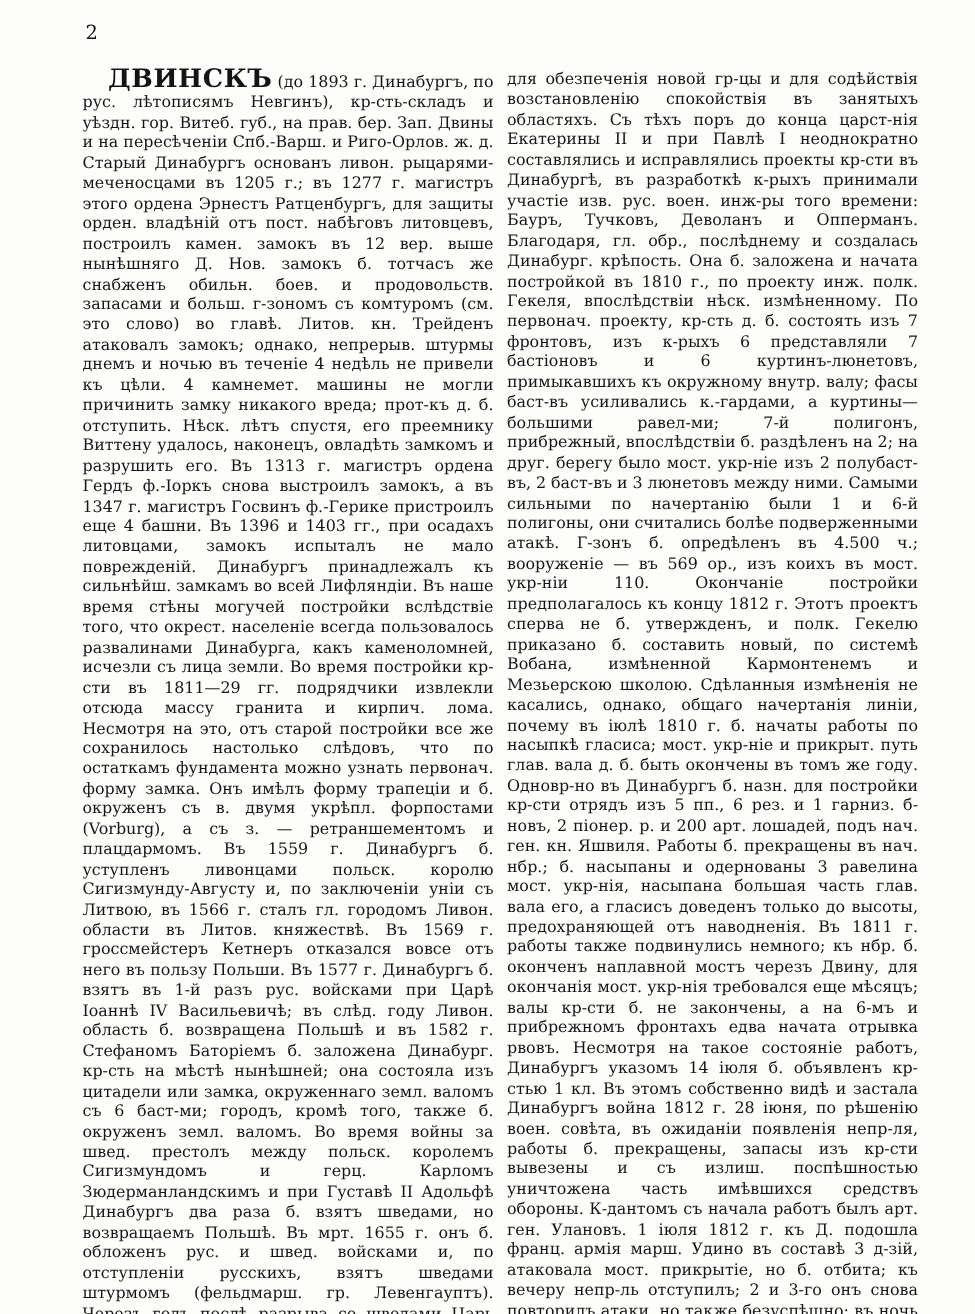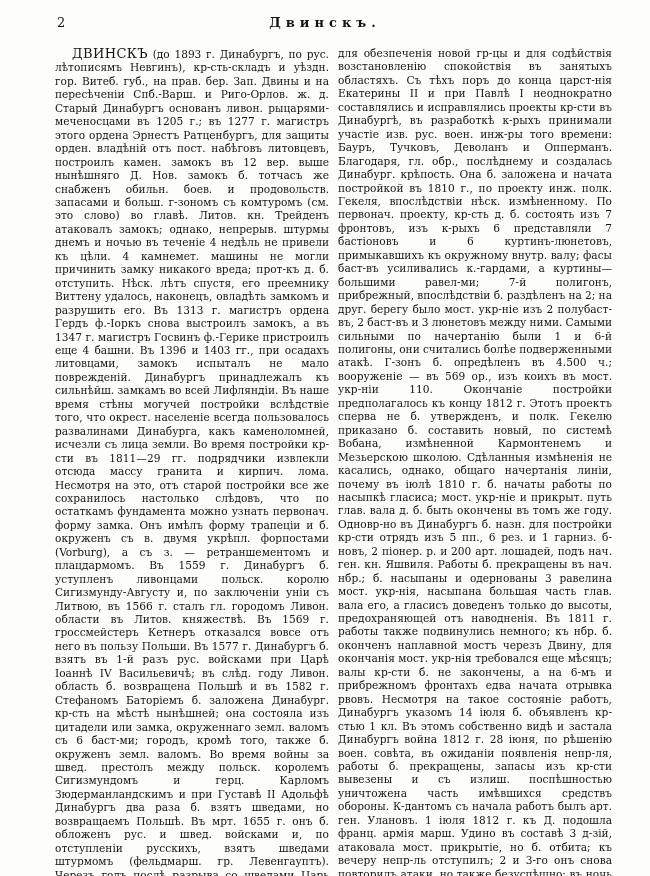--- a/index.html
+++ b/index.html
@@ -47,32 +47,31 @@
   }
   .col p {
     margin: 0;
     font-size: 10.6px;
     line-height: 13.45px;
     text-align: justify;
     word-spacing: -0.2px;
   }
   .article-start { text-indent: 17px; }
   .headword {
-    font-weight: normal;
-    font-size: 13px;
+    font-weight: bold;
+    font-size: 17px;
     letter-spacing: 0.4px;
   }
 </style>
 </head>
 <body>
 
 <div class="page">
   <header class="page-header">
     <span class="page-number">2</span>
-    <span class="running-title">Двинскъ.</span>
   </header>
   <main class="columns">
     <div class="col">
       <p class="article-start"><b class="headword">ДВИНСКЪ</b><span> (до 1893 г. Динабургъ, по рус. лѣтописямъ Невгинъ), кр-сть-складъ и уѣздн. гор. Витеб. губ., на прав. бер. Зап. Двины и на пересѣченіи Спб.-Варш. и Риго-Орлов. ж. д. Старый Динабургъ основанъ ливон. рыцарями-меченосцами въ 1205 г.; въ 1277 г. магистръ этого ордена Эрнестъ Ратценбургъ, для защиты орден. владѣній отъ пост. набѣговъ литовцевъ, построилъ камен. замокъ въ 12 вер. выше нынѣшняго Д. Нов. замокъ б. тотчасъ же снабженъ обильн. боев. и продовольств. запасами и больш. г-зономъ съ комтуромъ (см. это слово) во главѣ. Литов. кн. Трейденъ атаковалъ замокъ; однако, непрерыв. штурмы днемъ и ночью въ теченіе 4 недѣль не привели къ цѣли. 4 камнемет. машины не могли причинить замку никакого вреда; прот-къ д. б. отступить. Нѣск. лѣтъ спустя, его преемнику Виттену удалось, наконецъ, овладѣть замкомъ и разрушить его. Въ 1313 г. магистръ ордена Гердъ ф.-Іоркъ снова выстроилъ замокъ, а въ 1347 г. магистръ Госвинъ ф.-Герике пристроилъ еще 4 башни. Въ 1396 и 1403 гг., при осадахъ литовцами, замокъ испыталъ не мало поврежденій. Динабургъ принадлежалъ къ сильнѣйш. замкамъ во всей Лифляндіи. Въ наше время стѣны могучей постройки вслѣдствіе того, что окрест. населеніе всегда пользовалось развалинами Динабурга, какъ каменоломней, исчезли съ лица земли. Во время постройки кр-сти въ 1811—29 гг. подрядчики извлекли отсюда массу гранита и кирпич. лома. Несмотря на это, отъ старой постройки все же сохранилось настолько слѣдовъ, что по остаткамъ фундамента можно узнать первонач. форму замка. Онъ имѣлъ форму трапеціи и б. окруженъ съ в. двумя укрѣпл. форпостами (Vorburg), а съ з. — ретраншементомъ и плацдармомъ. Въ 1559 г. Динабургъ б. уступленъ ливонцами польск. королю Сигизмунду-Августу и, по заключеніи уніи съ Литвою, въ 1566 г. сталъ гл. городомъ Ливон. области въ Литов. княжествѣ. Въ 1569 г. гроссмейстеръ Кетнеръ отказался вовсе отъ него въ пользу Польши. Въ 1577 г. Динабургъ б. взятъ въ 1-й разъ рус. войсками при Царѣ Іоаннѣ IV Васильевичѣ; въ слѣд. году Ливон. область б. возвращена Польшѣ и въ 1582 г. Стефаномъ Баторіемъ б. заложена Динабург. кр-сть на мѣстѣ нынѣшней; она состояла изъ цитадели или замка, окруженнаго земл. валомъ съ 6 баст-ми; городъ, кромѣ того, также б. окруженъ земл. валомъ. Во время войны за швед. престолъ между польск. королемъ Сигизмундомъ и герц. Карломъ Зюдерманландскимъ и при Густавѣ II Адольфѣ Динабургъ два раза б. взятъ шведами, но возвращаемъ Польшѣ. Въ мрт. 1655 г. онъ б. обложенъ рус. и швед. войсками и, по отступленіи русскихъ, взятъ шведами штурмомъ (фельдмарш. гр. Левенгауптъ). Черезъ годъ послѣ разрыва со шведами Царь Алексѣй Михайловичъ осадилъ Динабургъ, имѣя 100-тыс. армію. Послѣ 3 штурмовъ кр-сть б. взята, названа Борисоглѣбскомъ, но по миру въ Оливѣ въ 1660 г. б. возвращена Польшѣ. Въ 1671 г. замокъ Динабургъ б. исправленъ и существовалъ до 1710 г., когда его бросили оконч-но, и съ той поры онъ сталъ разрушаться. Въ 1772 г., при первомъ раздѣлѣ Польши, Динабургъ оконч-но перешелъ къ Россіи. Въ этомъ же году, въ докладѣ воен. коллегіи объ учрежденіи кр-стей въ отошедшихъ отъ Польши губерніяхъ, уже упоминается о Динабургѣ, какъ пунктѣ для кр-сти,</span></p>
     </div>
     <div class="col">
       <p>для обезпеченія новой гр-цы и для содѣйствія возстановленію спокойствія въ занятыхъ областяхъ. Съ тѣхъ поръ до конца царст-нія Екатерины II и при Павлѣ I неоднократно составлялись и исправлялись проекты кр-сти въ Динабургѣ, въ разработкѣ к-рыхъ принимали участіе изв. рус. воен. инж-ры того времени: Бауръ, Тучковъ, Деволанъ и Опперманъ. Благодаря, гл. обр., послѣднему и создалась Динабург. крѣпость. Она б. заложена и начата постройкой въ 1810 г., по проекту инж. полк. Гекеля, впослѣдствіи нѣск. измѣненному. По первонач. проекту, кр-сть д. б. состоять изъ 7 фронтовъ, изъ к-рыхъ 6 представляли 7 бастіоновъ и 6 куртинъ-люнетовъ, примыкавшихъ къ окружному внутр. валу; фасы баст-въ усиливались к.-гардами, а куртины—большими равел-ми; 7-й полигонъ, прибрежный, впослѣдствіи б. раздѣленъ на 2; на друг. берегу было мост. укр-ніе изъ 2 полубаст-въ, 2 баст-въ и 3 люнетовъ между ними. Самыми сильными по начертанію были 1 и 6-й полигоны, они считались болѣе подверженными атакѣ. Г-зонъ б. опредѣленъ въ 4.500 ч.; вооруженіе — въ 569 ор., изъ коихъ въ мост. укр-ніи 110. Окончаніе постройки предполагалось къ концу 1812 г. Этотъ проектъ сперва не б. утвержденъ, и полк. Гекелю приказано б. составить новый, по системѣ Вобана, измѣненной Кармонтенемъ и Мезьерскою школою. Сдѣланныя измѣненія не касались, однако, общаго начертанія линіи, почему въ іюлѣ 1810 г. б. начаты работы по насыпкѣ гласиса; мост. укр-ніе и прикрыт. путь глав. вала д. б. быть окончены въ томъ же году. Одновр-но въ Динабургъ б. назн. для постройки кр-сти отрядъ изъ 5 пп., 6 рез. и 1 гарниз. б-новъ, 2 піонер. р. и 200 арт. лошадей, подъ нач. ген. кн. Яшвиля. Работы б. прекращены въ нач. нбр.; б. насыпаны и одернованы 3 равелина мост. укр-нія, насыпана большая часть глав. вала его, а гласисъ доведенъ только до высоты, предохраняющей отъ наводненія. Въ 1811 г. работы также подвинулись немного; къ нбр. б. оконченъ наплавной мостъ черезъ Двину, для окончанія мост. укр-нія требовался еще мѣсяцъ; валы кр-сти б. не закончены, а на 6-мъ и прибрежномъ фронтахъ едва начата отрывка рвовъ. Несмотря на такое состояніе работъ, Динабургъ указомъ 14 іюля б. объявленъ кр-стью 1 кл. Въ этомъ собственно видѣ и застала Динабургъ война 1812 г. 28 іюня, по рѣшенію воен. совѣта, въ ожиданіи появленія непр-ля, работы б. прекращены, запасы изъ кр-сти вывезены и съ излиш. поспѣшностью уничтожена часть имѣвшихся средствъ обороны. К-дантомъ съ начала работъ былъ арт. ген. Улановъ. 1 іюля 1812 г. къ Д. подошла франц. армія марш. Удино въ составѣ 3 д-зій, атаковала мост. прикрытіе, но б. отбита; къ вечеру непр-ль отступилъ; 2 и 3-го онъ снова повторилъ атаки, но также безуспѣшно; въ ночь на 4 іюля марш. Удино удалился. Въ это время отъ другой франц. арміи, Макдональда, оперировавшей на нижн. теченіи Двины, б. отправленъ къ Д. полкъ, а затѣмъ бр-да Рикорда. Г-зонъ Д. къ этому времени составился изъ мѣстнаго г-зона и отступившаго туда отряда г.-м. Гамена, всего въ числѣ 3.700 ч. подъ общимъ нач. послѣдняго. Узнавъ о приближеніи бр-ды Рикорда и считая свои силы слишкомъ слабыми, чтобы держаться въ этомъ пунктѣ, ген. Гаменъ 15 іюля покинулъ Д. и отступилъ на Рѣжицу, снявъ предварительно съ</p>
     </div>
   </main>
 </div>

